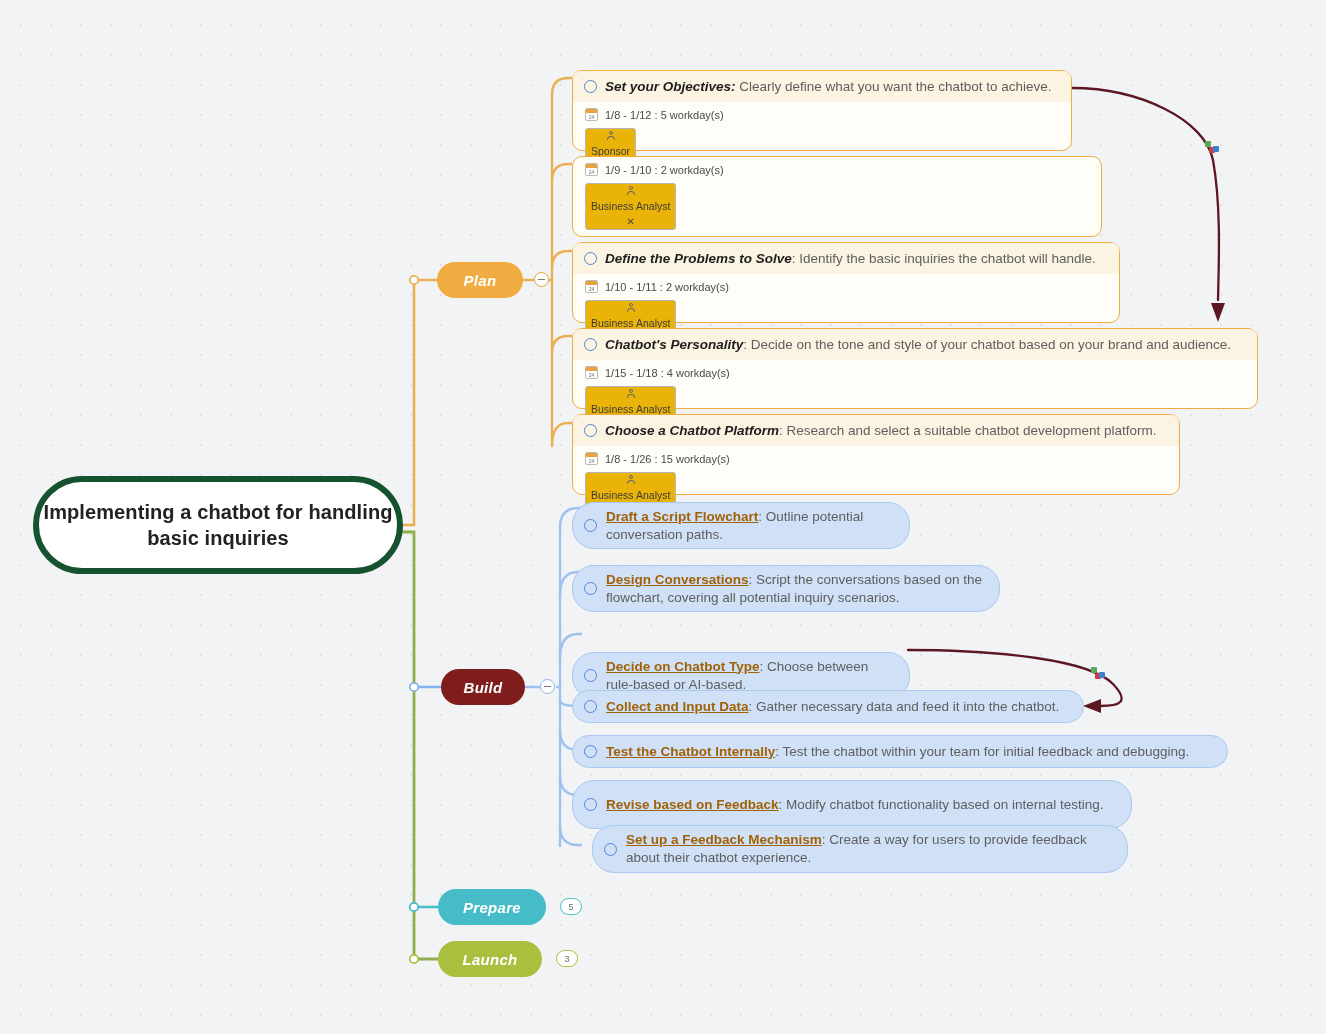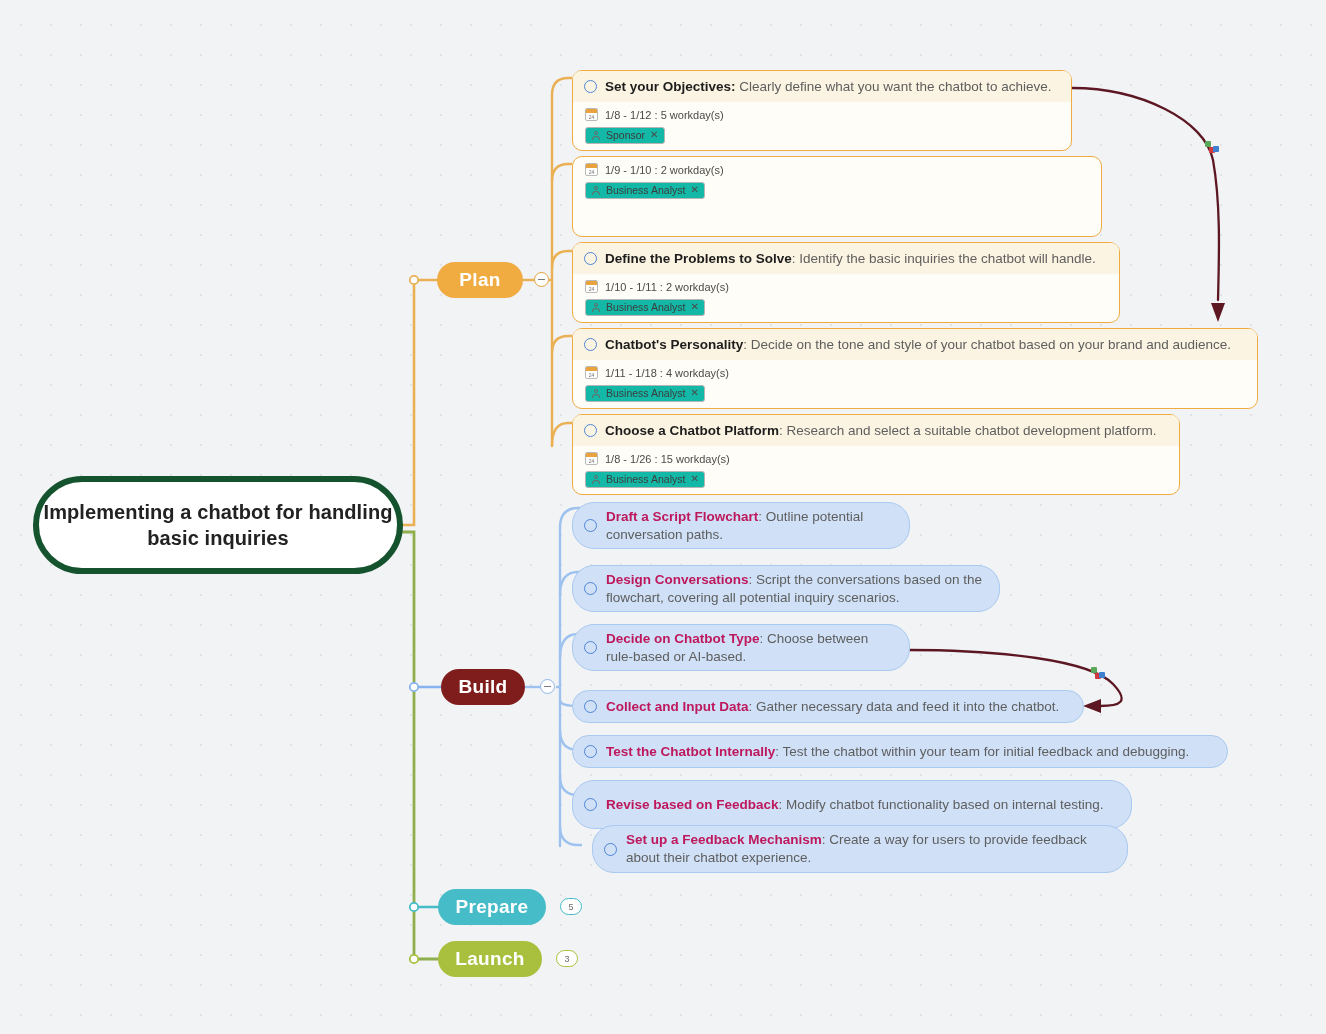--- a/index.html
+++ b/index.html
@@ -22,22 +22,23 @@
     box-sizing:border-box;
   }
   .central span{
     font-size:20px;font-weight:bold;color:#222222;line-height:26px;letter-spacing:.1px;
   }
 
   
   .branch{
     position:absolute;border-radius:20px;
     display:flex;align-items:center;justify-content:center;
-    color:#ffffff;font-weight:bold;font-size:19px;letter-spacing:.3px;
+    color:#ffffff;font-weight:bold;font-size:15px;letter-spacing:.3px;
     box-sizing:border-box;
+    font-style:italic;
   }
   .branch.plan{left:437px;top:262px;width:86px;height:36px;background:#f0ab41;}
   .branch.build{left:441px;top:669px;width:84px;height:36px;background:#7f1d1d;}
   .branch.prepare{left:438px;top:889px;width:108px;height:36px;background:#45bcc8;}
   .branch.launch{left:438px;top:941px;width:104px;height:36px;background:#a8c03d;}
 
   
   .badge{
     position:absolute;height:17px;min-width:22px;padding:0 5px;border-radius:9px;
     background:#ffffff;display:flex;align-items:center;justify-content:center;
@@ -64,54 +65,54 @@
   .task .title-row{
     display:flex;align-items:center;
     background:#fcf4e2;border-radius:8px 8px 0 0;
     padding:7px 14px 7px 11px;box-sizing:border-box;
   }
   .chk{
     flex:0 0 auto;width:13px;height:13px;border:1.7px solid #4f86d6;
     border-radius:50%;box-sizing:border-box;margin-right:8px;
   }
   .ttxt{font-size:13.5px;line-height:17px;color:#5e5e5e;white-space:nowrap;}
-  .ttxt b{color:#1d1d1d;font-weight:bold;}
+  .ttxt b{color:#1d1d1d;font-weight:bold;font-style:italic;}
   .meta{padding:6px 0 8px 12px;}
   .meta-row{display:flex;align-items:flex-end;margin-bottom:5px;}
   .cal{
     flex:0 0 auto;width:13px;height:13px;border:1px solid #b9b9b9;border-radius:2px;
     background:#ffffff;box-sizing:border-box;position:relative;margin-right:7px;
     overflow:hidden;
   }
   .cal::before{content:"";position:absolute;left:0;top:0;width:100%;height:3.5px;background:#e8a33d;}
   .cal span{
     position:absolute;left:0;right:0;top:3.5px;bottom:0;
     font-size:5px;line-height:9px;text-align:center;color:#6f6f6f;
   }
   .date{font-size:11px;color:#4a4a4a;white-space:nowrap;}
   .assignee{
     display:inline-flex;align-items:center;gap:5px;
-    border:1px solid #b6b6b6;border-radius:3px;background:#14b8a6;
-    padding:1.5px 5px;box-sizing:border-box;
+    border:1px solid #b6b6b6;border-radius:3px;background:#eab308;
+    padding:1.5px 5px;box-sizing:border-box;flex-direction:column;
   }
   .person{flex:0 0 auto;width:10px;height:10px;position:relative;}
   .person::before{content:"";position:absolute;left:3px;top:0.5px;width:4px;height:4px;border:1px solid #6a6a6a;border-radius:50%;box-sizing:border-box;}
   .person::after{content:"";position:absolute;left:1px;top:5.5px;width:8px;height:4px;border:1px solid #6a6a6a;border-bottom:none;border-radius:4px 4px 0 0;box-sizing:border-box;}
   .aname{font-size:10.5px;color:#3c3c3c;white-space:nowrap;}
   .xmark{font-size:10px;color:#4a4a4a;line-height:10px;}
 
   
   .bpill{
     position:absolute;background:#cfe0f7;border:1.6px solid #a9c9f0;
     border-radius:22px;box-sizing:border-box;
     display:flex;align-items:center;padding:0 16px 0 11px;
   }
   .bpill .chk{margin-right:9px;}
   .btxt{font-size:13.5px;line-height:18px;color:#5e5e5e;}
-  .btxt b{color:#be185d;font-weight:bold;}
+  .btxt b{color:#a16207;font-weight:bold;text-decoration:underline;}
 
   
   .handle{position:absolute;width:15px;height:15px;}
   .handle i{position:absolute;width:6px;height:6px;border-radius:1px;}
   .handle .g{background:#5aa85a;left:0;top:0;}
   .handle .r{background:#d0393e;left:4px;top:6px;}
   .handle .b{background:#3f7fd0;left:8px;top:5px;}
 </style>
 </head>
 <body>
@@ -242,21 +243,21 @@
 <div class="task" style="left:572px;top:328px;width:686px;height:81px;">
   <div class="title-row">
     <span class="chk"></span>
     <span class="ttxt"><b>Chatbot's Personality</b><span>: Decide on the tone and style of your chatbot based on your brand and audience.</span></span>
   </div>
   <div class="meta">
     <div class="meta-row">
       <span class="cal">
           <span>24</span>
         </span>
-      <span class="date">1/11 - 1/18 : 4 workday(s)</span>
+      <span class="date">1/15 - 1/18 : 4 workday(s)</span>
     </div>
     <div class="assignee">
       <span class="person"></span>
       <span class="aname">Business Analyst</span>
       <span class="xmark">✕</span>
     </div>
   </div>
 </div>
 
 <div class="task" style="left:572px;top:414px;width:608px;height:81px;">
@@ -282,21 +283,21 @@
 <div class="bpill" style="left:572px;top:502px;width:338px;height:47px;">
   <span class="chk"></span>
   <span class="btxt"><b>Draft a Script Flowchart</b><span>: Outline potential conversation paths.</span></span>
 </div>
 
 <div class="bpill" style="left:572px;top:565px;width:428px;height:47px;">
   <span class="chk"></span>
   <span class="btxt"><b>Design Conversations</b><span>: Script the conversations based on the flowchart, covering all potential inquiry scenarios.</span></span>
 </div>
 
-<div class="bpill" style="left:572px;top:624px;width:338px;height:47px;">
+<div class="bpill" style="left:572px;top:652px;width:338px;height:47px;">
   <span class="chk"></span>
   <span class="btxt"><b>Decide on Chatbot Type</b><span>: Choose between rule-based or AI-based.</span></span>
 </div>
 
 <div class="bpill" style="left:572px;top:690px;width:512px;height:33px;">
   <span class="chk"></span>
   <span class="btxt"><b>Collect and Input Data</b><span>: Gather necessary data and feed it into the chatbot.</span></span>
 </div>
 
 <div class="bpill" style="left:572px;top:735px;width:656px;height:33px;">

